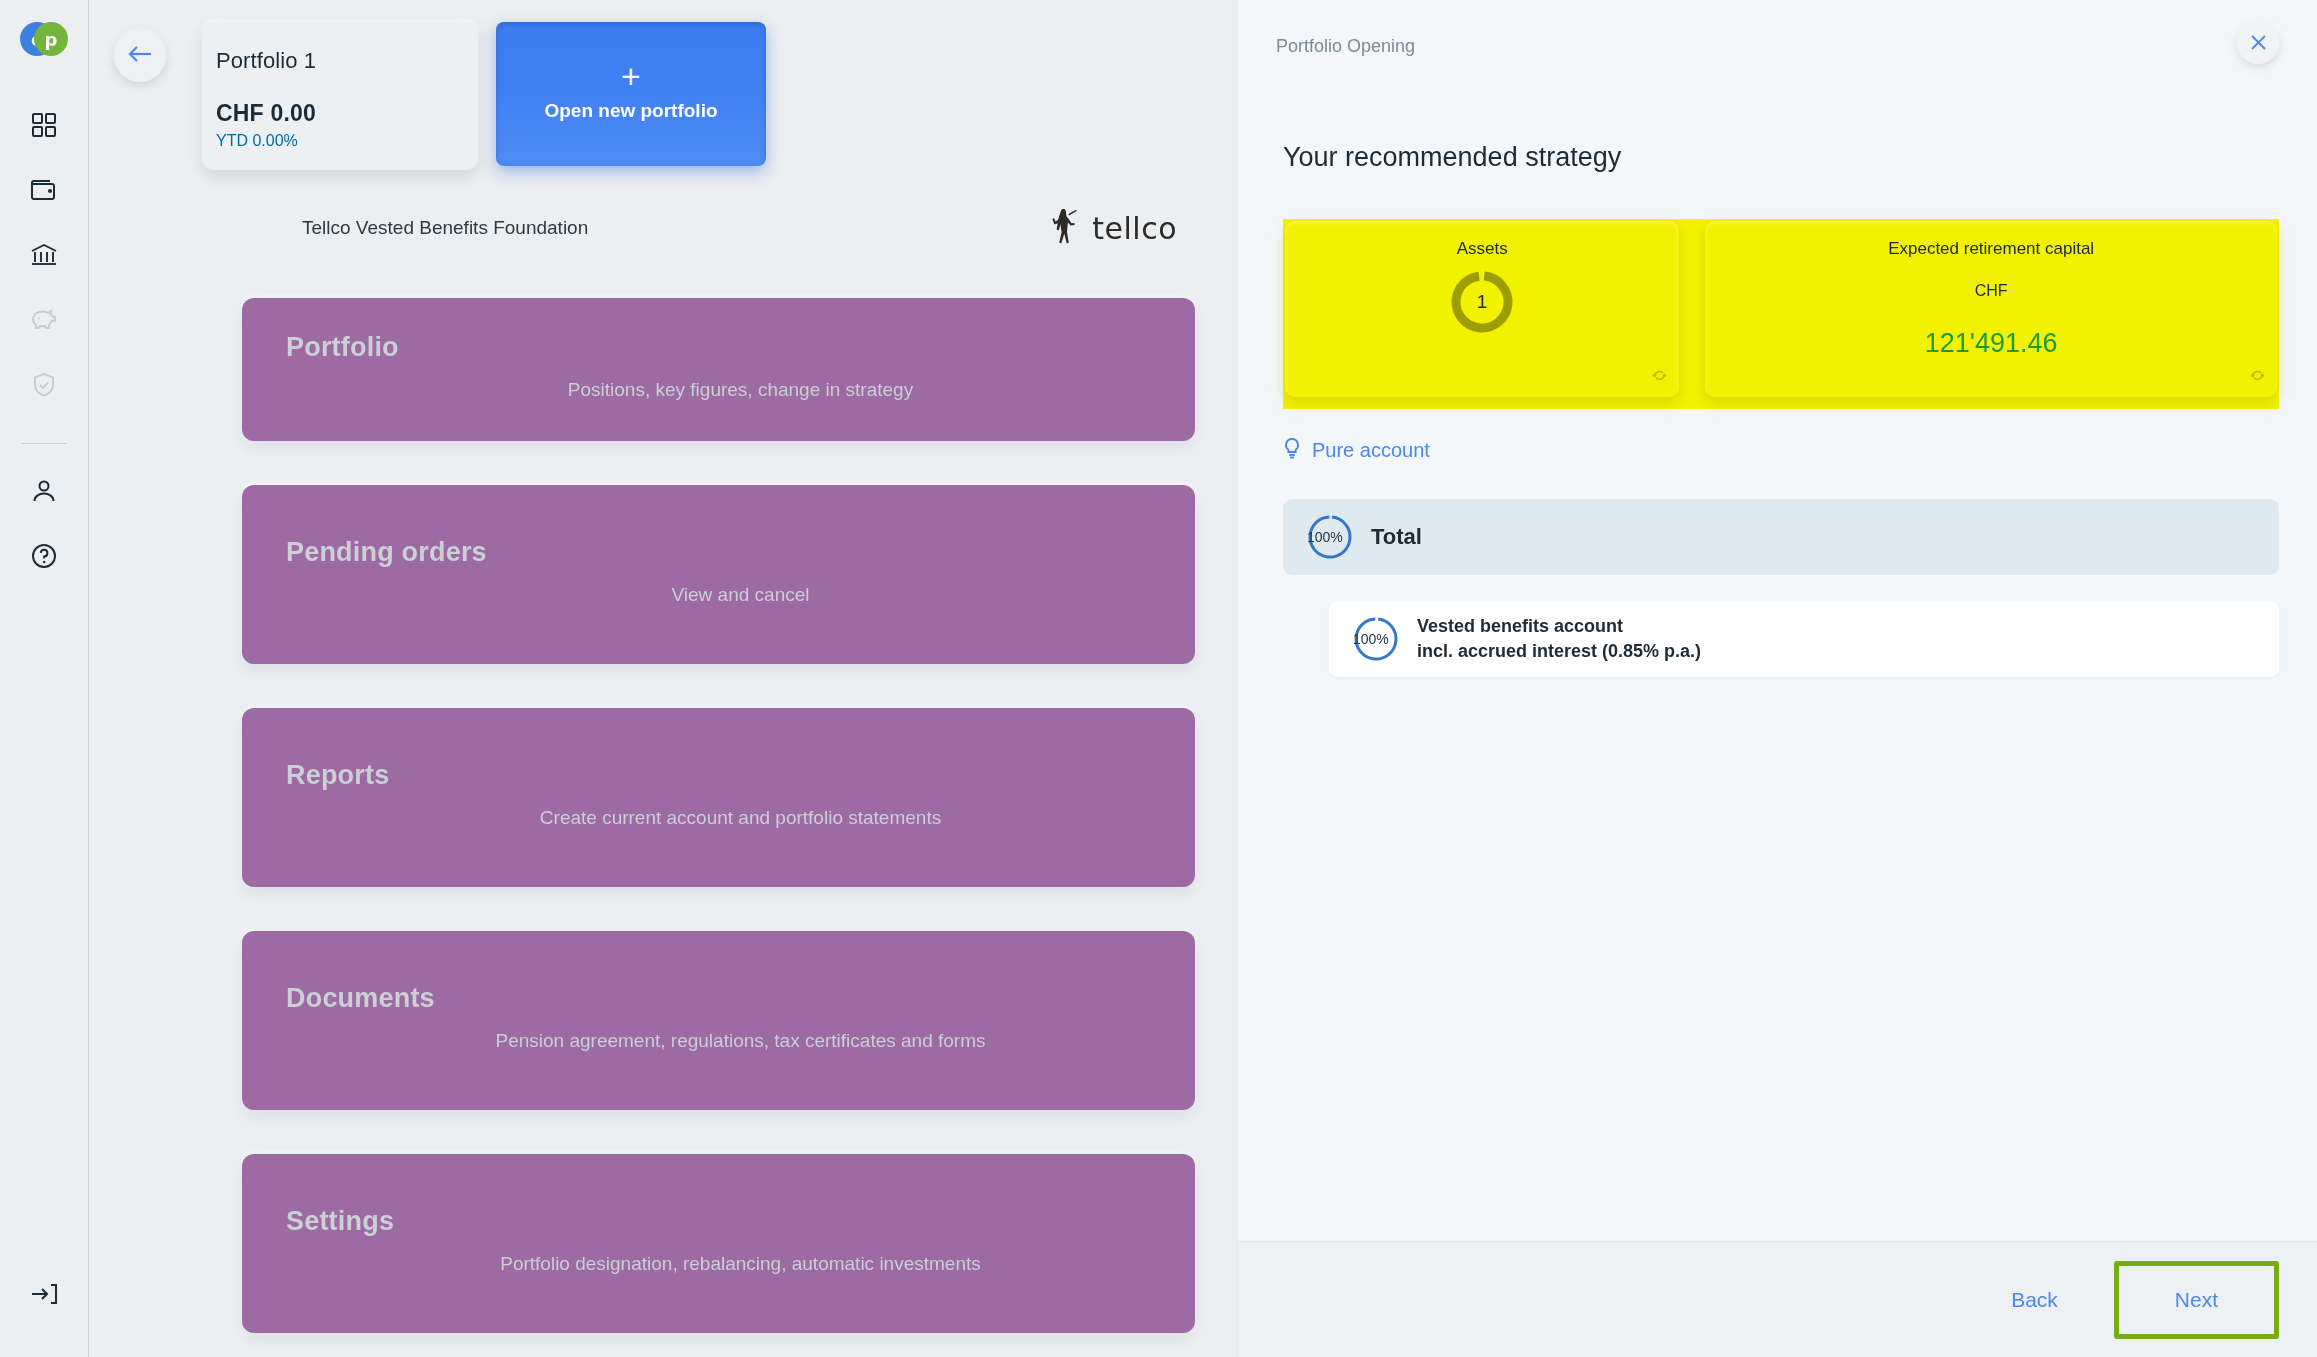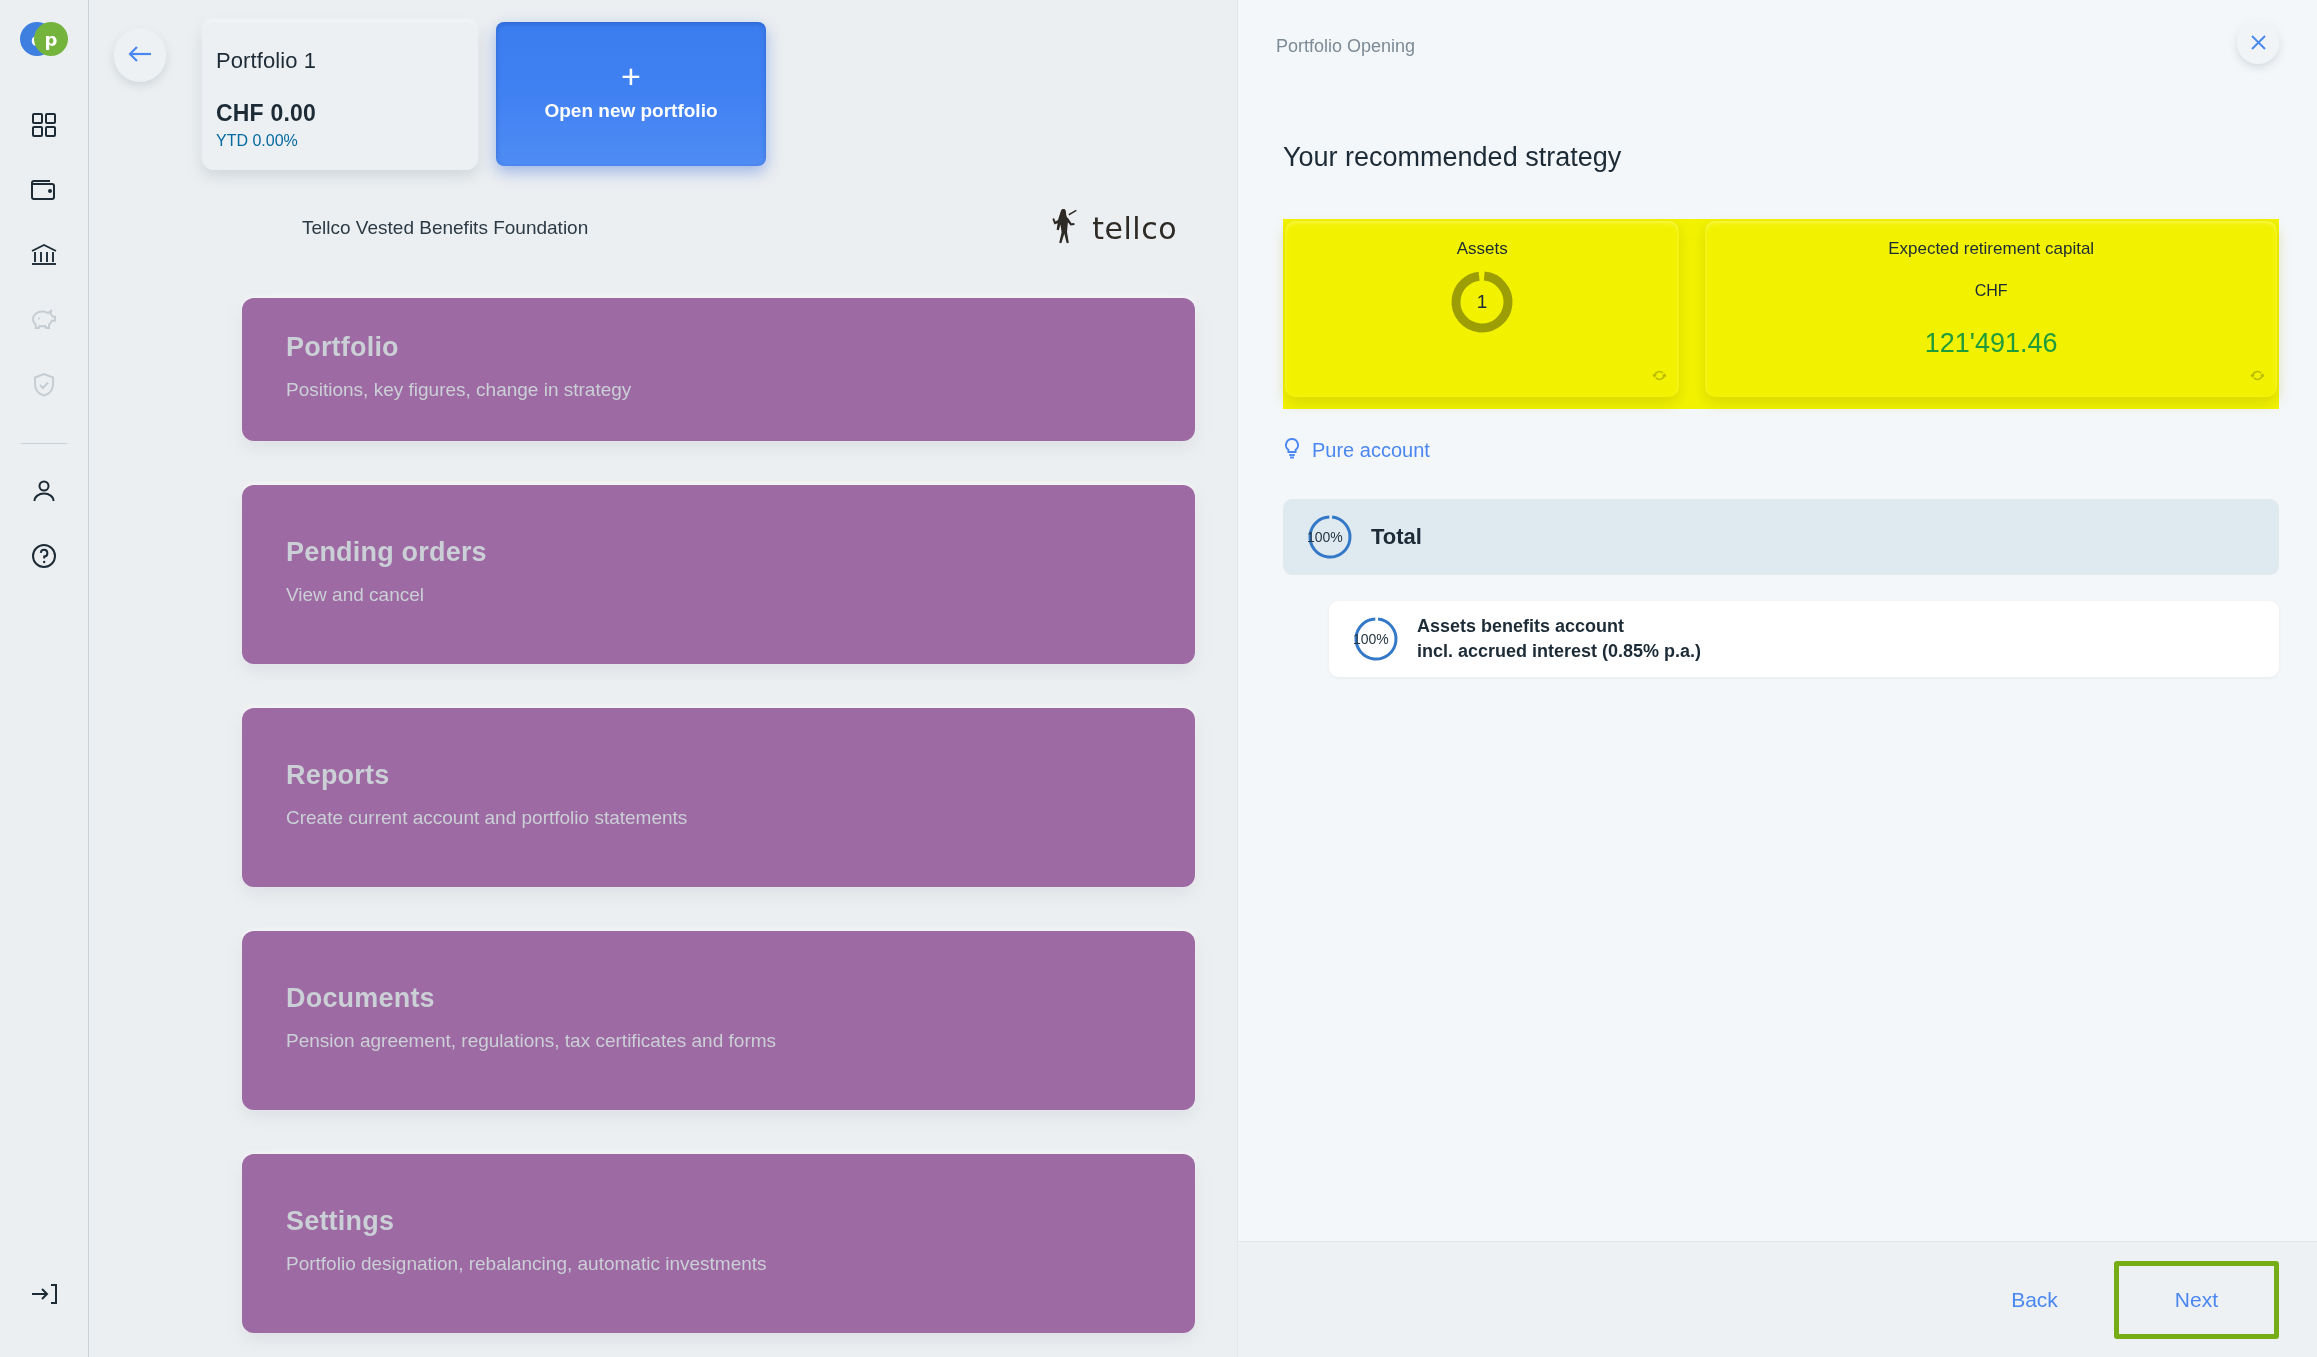--- a/index.html
+++ b/index.html
@@ -86,21 +86,21 @@
   .menu-card {
     background: #701a75; border-radius: 12px;
     box-shadow: 0 7px 16px rgba(150,163,176,.30), 0 -2px 5px rgba(255,255,255,.9);
     padding: 34px 0 40px 44px;
     margin-bottom: 44px;
     opacity: .62;
     cursor: default;
   }
   .menu-card.tall { padding-top: 52px; padding-bottom: 58px; }
   .mc-title { font-size: 27px; color: #b6bec6; font-weight: 700; letter-spacing: .2px; }
-  .mc-sub { font-size: 19px; color: #b6bec6; margin-top: 16px; }
+  .mc-sub { font-size: 19px; color: #b6bec6; margin-top: 16px; text-align: center; }
 
   
   .right-panel {
     flex: 1; height: 1357px; background: #f4f7f9;
     position: relative; display: flex; flex-direction: column;
     border-left: 1px solid #e2e8ec;
   }
   .rp-header {
     height: 92px; flex: 0 0 92px; position: relative;
     display: flex; align-items: center; padding-left: 38px;
@@ -414,21 +414,21 @@
       </div>
 
       <div class="acct-row">
         <div class="pct-circle">
           <svg width="46" height="46" viewBox="0 0 46 46">
             <circle cx="23" cy="23" r="20" fill="none" stroke="#3478c8" stroke-width="3" stroke-dasharray="122 4" transform="rotate(-84 23 23)"></circle>
           </svg>
           <span class="pct-text">100%</span>
         </div>
         <div class="acct-lines">
-          <div class="acct-l1">Assets benefits account</div>
+          <div class="acct-l1">Vested benefits account</div>
           <div class="acct-l2">incl. accrued interest (0.85% p.a.)</div>
         </div>
       </div>
     </div>
 
     <div class="rp-footer">
       <button class="btn-text">Back</button>
       <div class="btn-next-wrap">
         <button class="btn-next">Next</button>
       </div>

